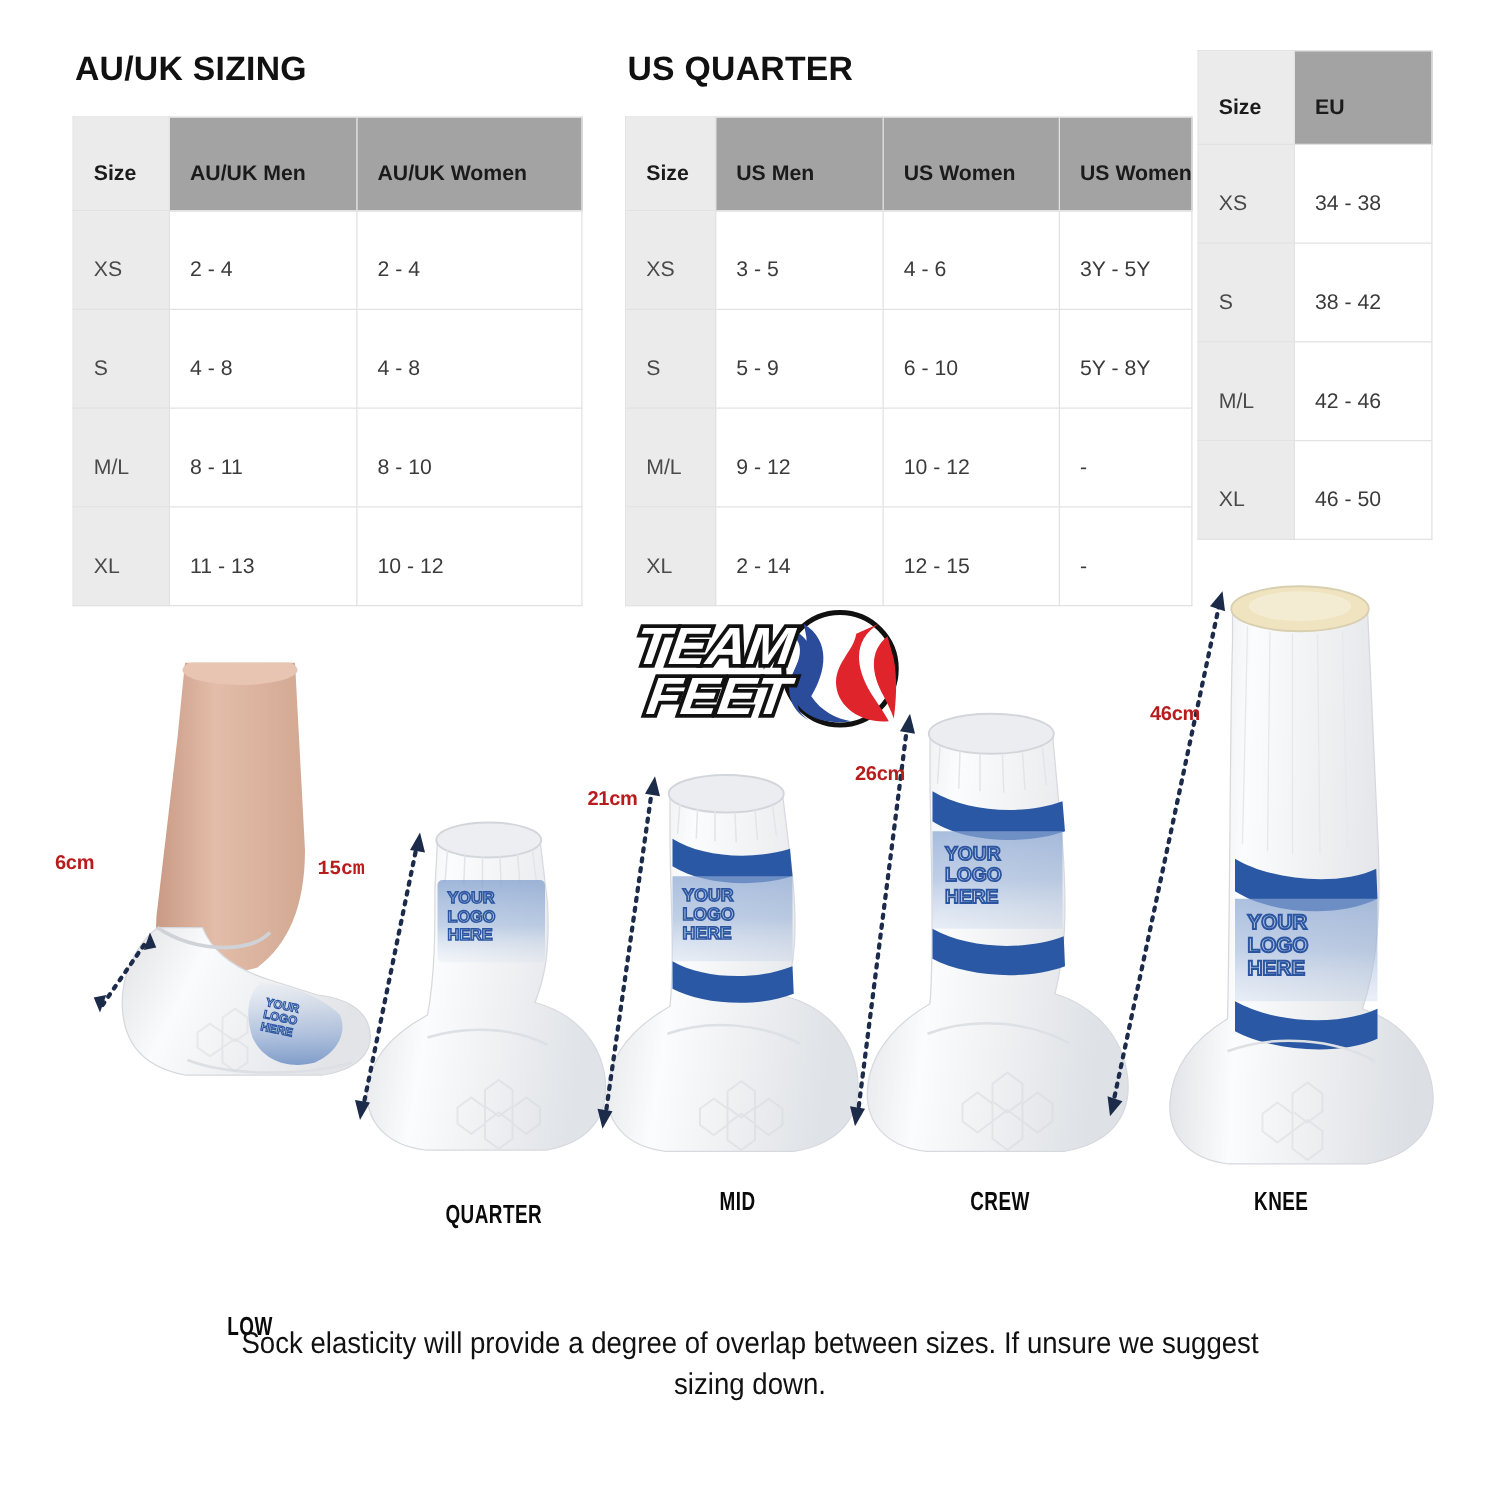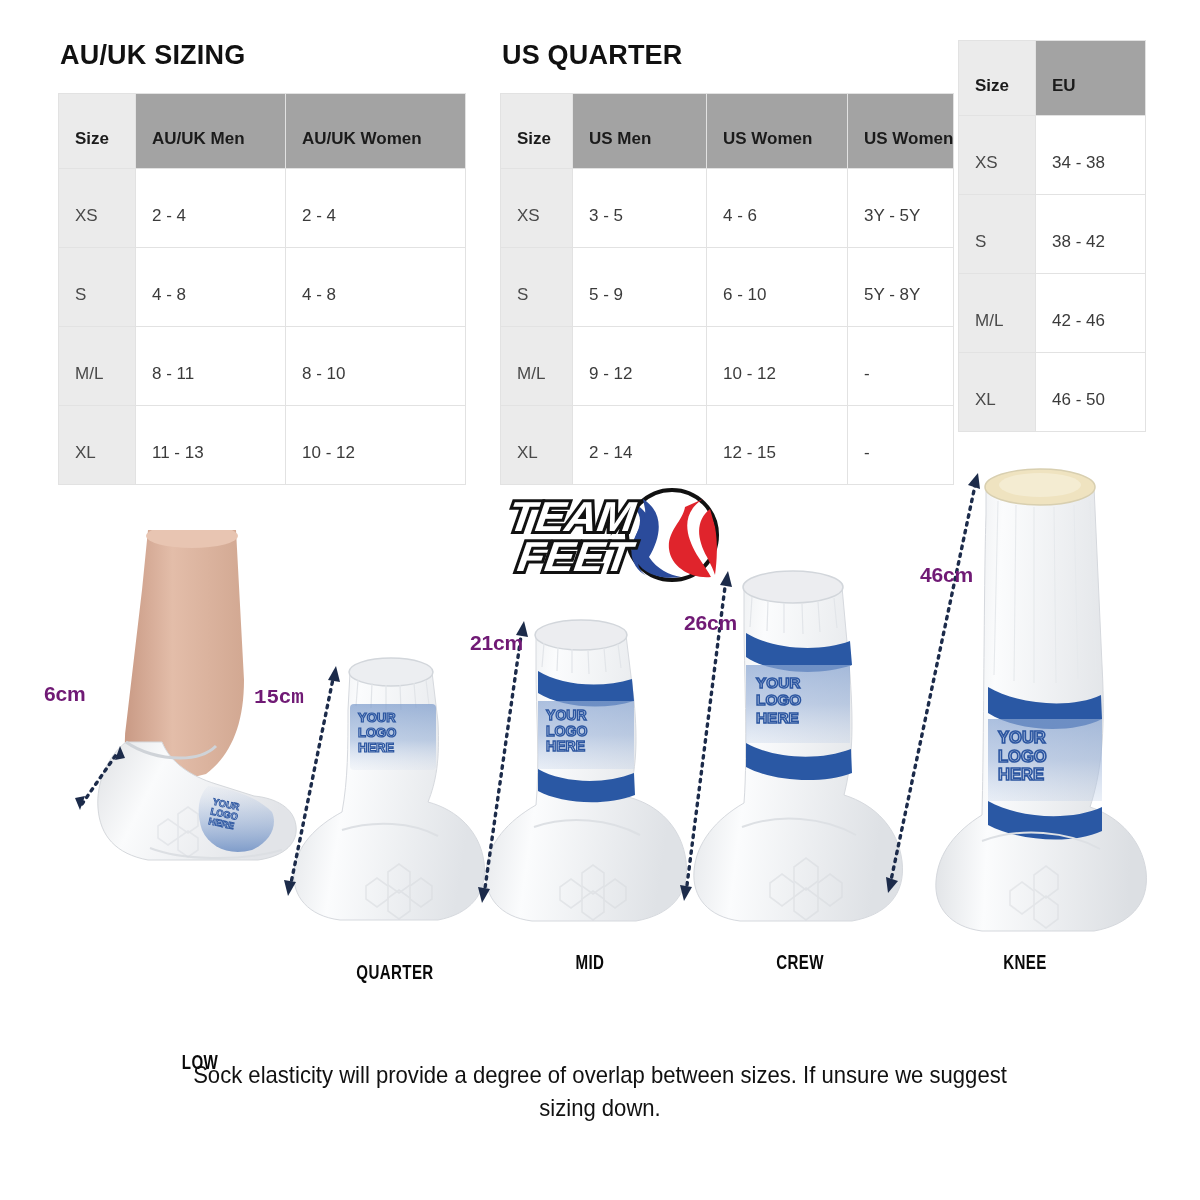--- a/index.html
+++ b/index.html
@@ -100,23 +100,23 @@
     position: absolute;
     left: 0;
     top: 440px;
     width: 1200px;
     height: 570px;
   }
   .sock-fig { position: absolute; }
 
   .meas-label {
     position: absolute;
-    font-size: 21px;
+    font-size: 16px;
     font-weight: bold;
-    color: #701a75;
+    color: #b91c1c;
     white-space: nowrap;
     letter-spacing: -0.2px;
   }
 
   .sock-name {
     position: absolute;
     top: 520px;
     font-size: 21px;
     font-weight: bold;
     color: #0a0a0a;

